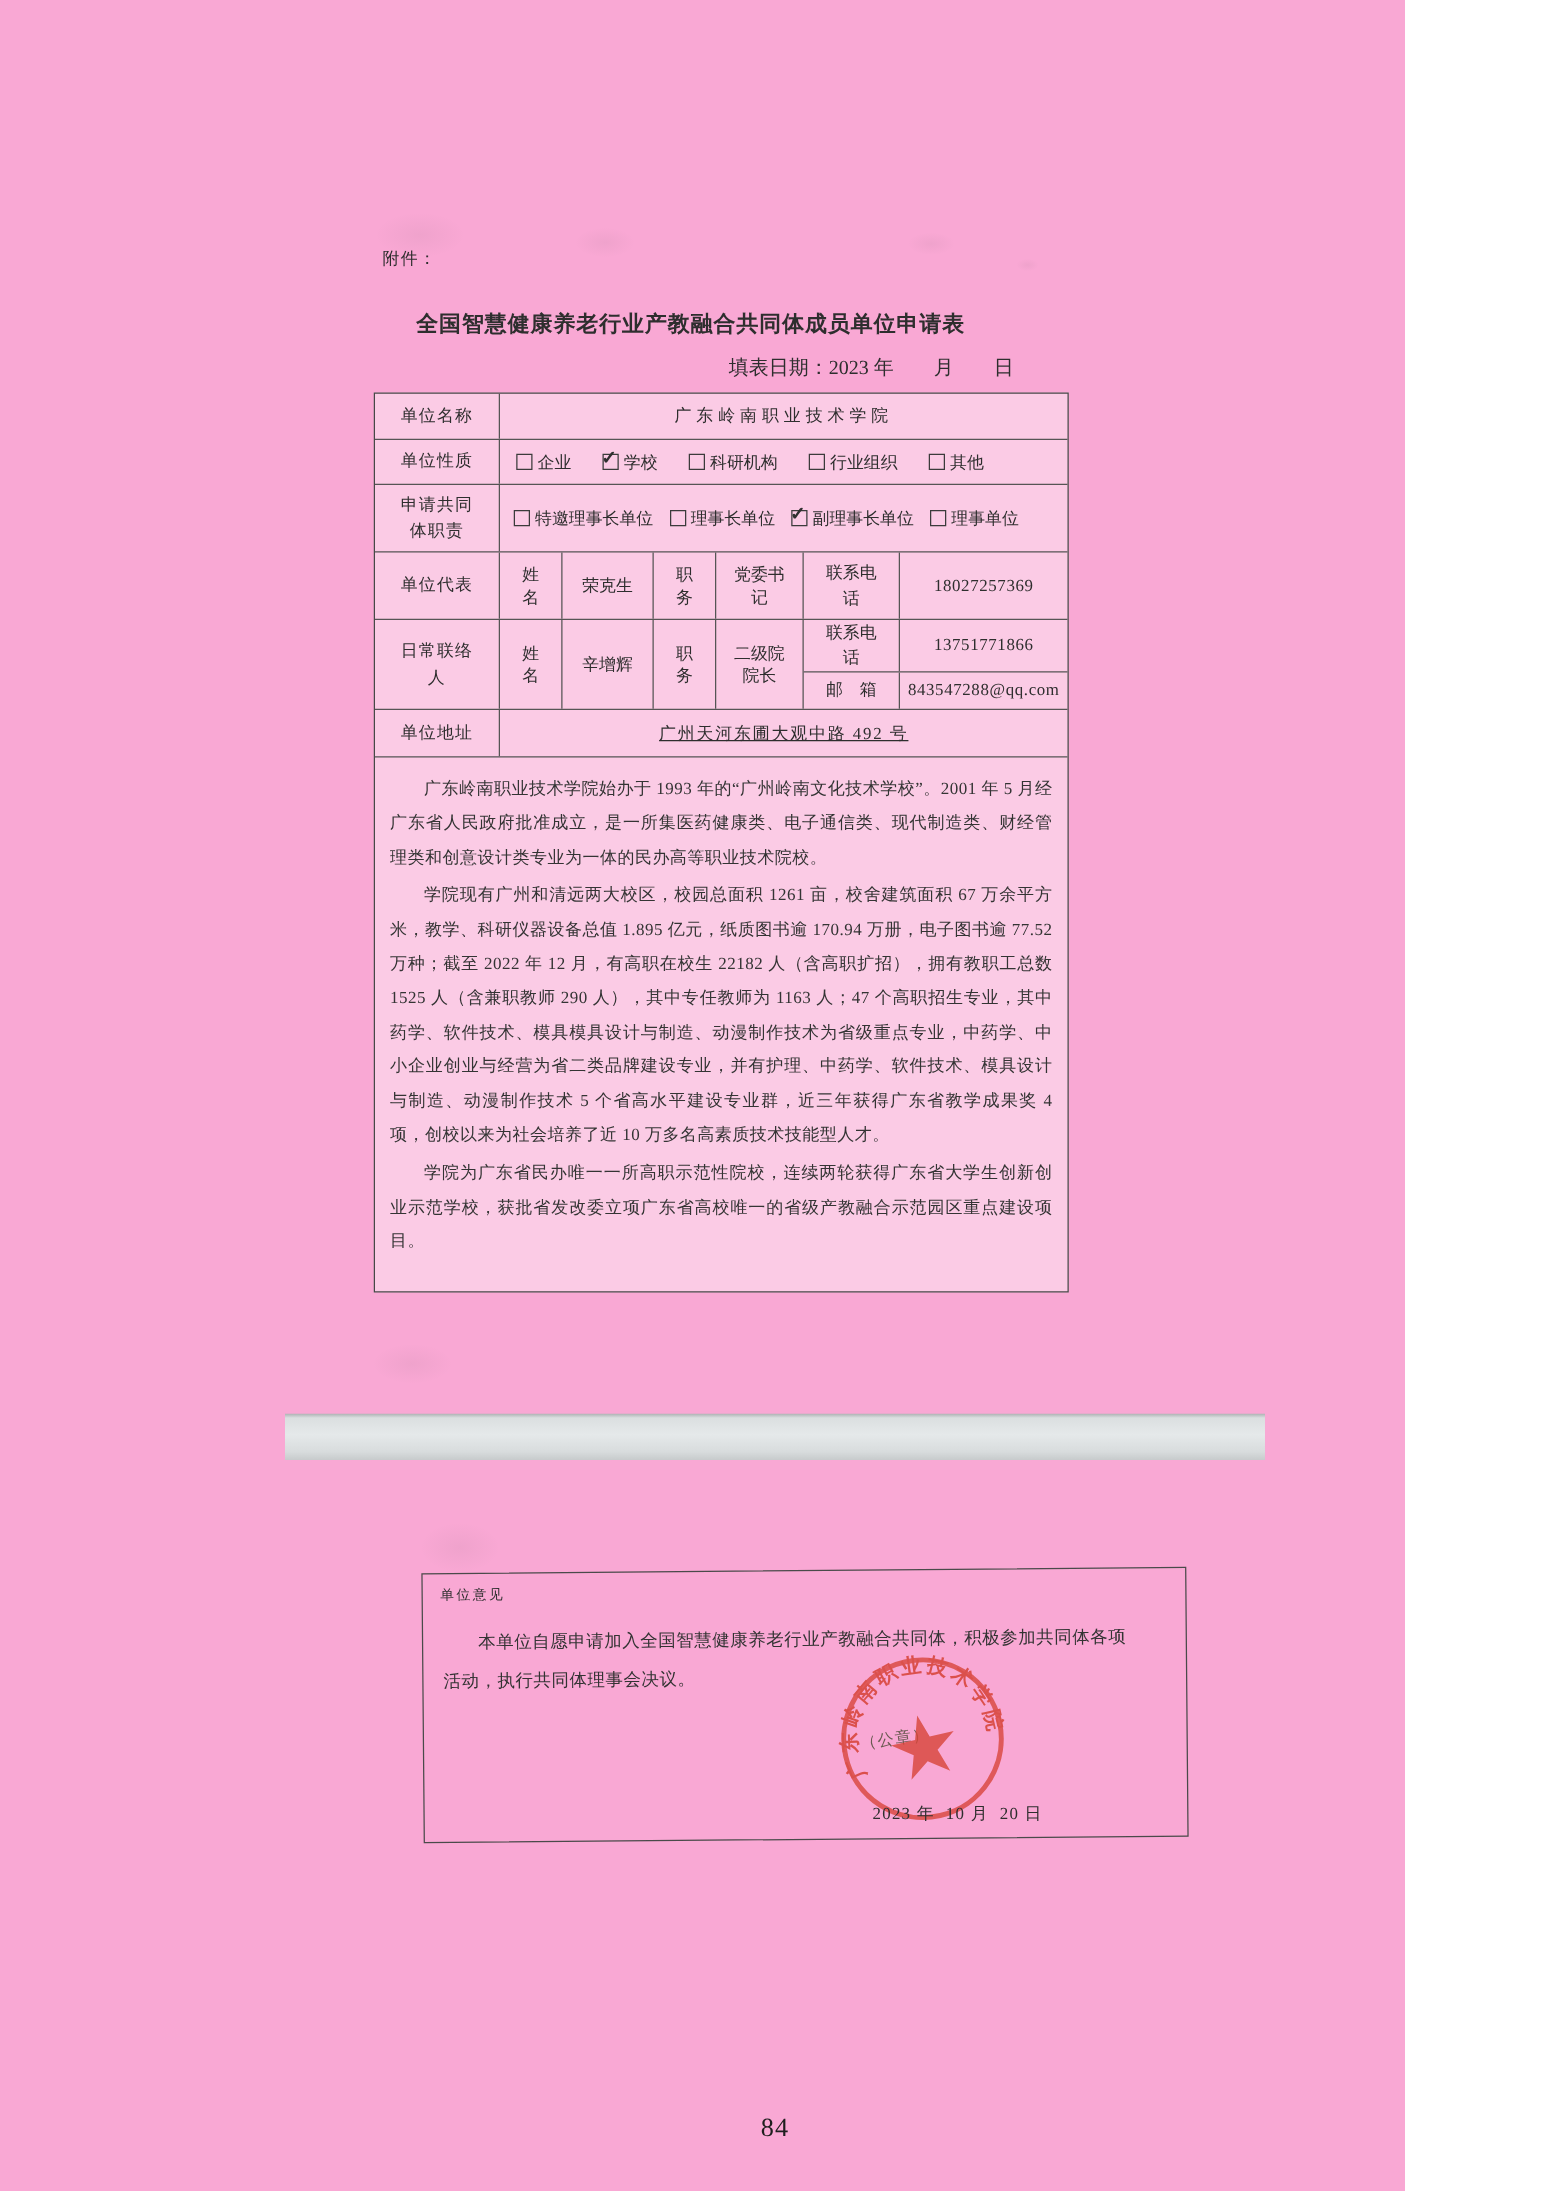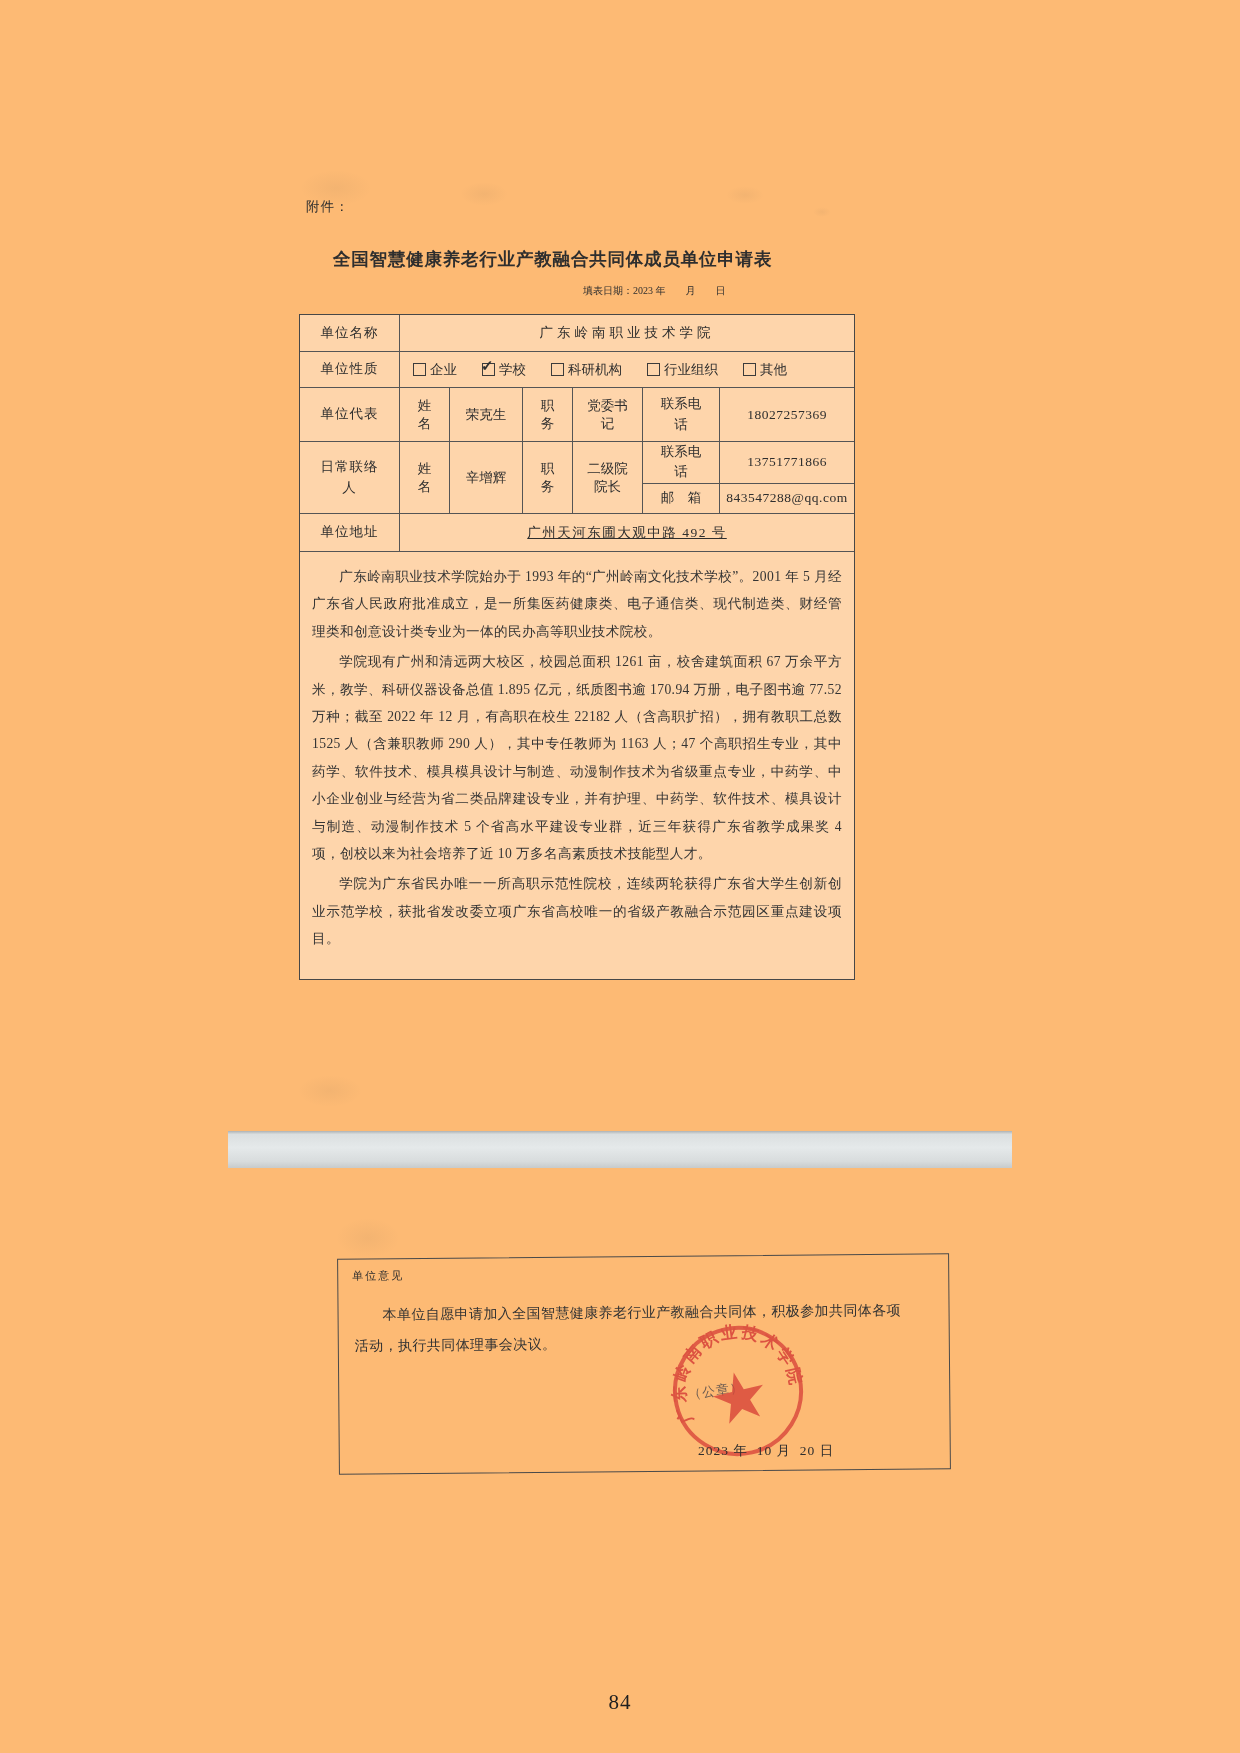--- a/index.html
+++ b/index.html
@@ -1,28 +1,28 @@
 <!DOCTYPE html>
 <html><head>
 <meta charset="utf-8">
 <style>
   html,body{margin:0;padding:0;background:#ffffff;}
   #canvas{
-    position:relative;width:1240px;height:1753px;overflow:hidden;
-    background:#fdba74;color:#2e2e2e;
+    position:relative;width:1124px;height:1753px;overflow:hidden;
+    background:#f9a8d4;color:#2e2e2e;
     font-family:"Liberation Serif","DejaVu Serif",serif;
   }
   .abs{position:absolute;}
   .pre{white-space:pre-line;}
   .smudge{position:absolute;border-radius:50%;background:radial-gradient(closest-side,rgba(60,60,60,0.05),rgba(60,60,60,0));}
 
   
   .attachment{left:306px;top:198px;font-size:13.5px;letter-spacing:1px;}
   .doc-title{left:333px;top:247px;font-size:17.5px;font-weight:bold;letter-spacing:0.8px;}
-  .date-line{left:583px;top:284px;font-size:10px;white-space:pre;}
+  .date-line{left:583px;top:284px;font-size:16px;white-space:pre;}
 
   .form-table{left:299px;top:314px;width:554px;border:1.4px solid #474747;background:rgba(255,255,255,0.4);}
   .row{display:flex;border-top:1px solid #555;box-sizing:border-box;}
   .row:first-child{border-top:none;}
   .cell{box-sizing:border-box;border-right:1px solid #555;display:flex;align-items:center;justify-content:center;text-align:center;font-size:13.5px;}
   .cell:last-child{border-right:none;}
   .lab{width:100px;letter-spacing:1px;line-height:1.5;}
   .r1{height:36px;} .r2{height:36px;} .r3{height:54px;} .r4{height:54px;} .r5{height:72px;} .r6{height:38px;}
   .v-center{flex:1;letter-spacing:4px;}
   .v-left{flex:1;justify-content:flex-start;padding-left:13px;gap:25px;}
@@ -101,20 +101,42 @@
             <span class="cb"></span>
             <span>行业组织</span>
           </span>
         <span class="opt">
             <span class="cb"></span>
             <span>其他</span>
           </span>
       </div>
     </div>
 
+    <div class="row r3">
+      <div class="cell lab pre">申请共同
+体职责</div>
+      <div class="cell v-left3">
+        <span class="opt">
+            <span class="cb"></span>
+            <span>特邀理事长单位</span>
+          </span>
+        <span class="opt">
+            <span class="cb"></span>
+            <span>理事长单位</span>
+          </span>
+        <span class="opt">
+            <span class="cb checked"></span>
+            <span>副理事长单位</span>
+          </span>
+        <span class="opt">
+            <span class="cb"></span>
+            <span>理事单位</span>
+          </span>
+      </div>
+    </div>
 
     <div class="row r4">
       <div class="cell lab">单位代表</div>
       <div class="cell c-nl pre">姓
 名</div>
       <div class="cell c-nv">荣克生</div>
       <div class="cell c-tl pre">职
 务</div>
       <div class="cell c-tv pre">党委书
 记</div>

